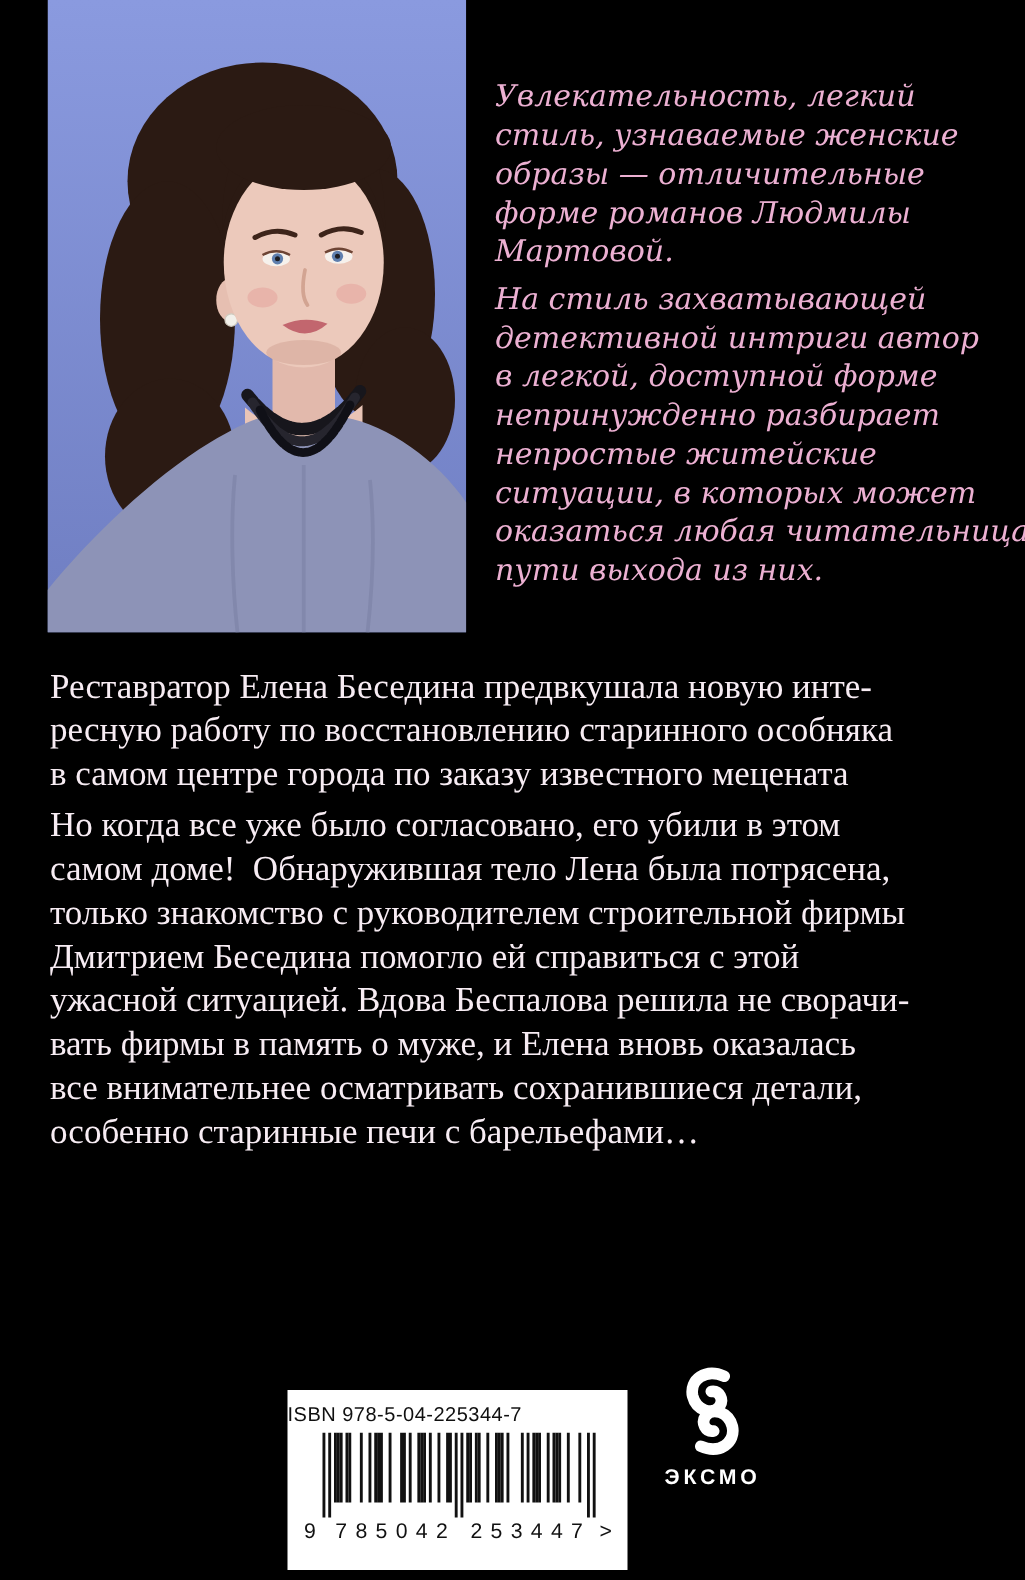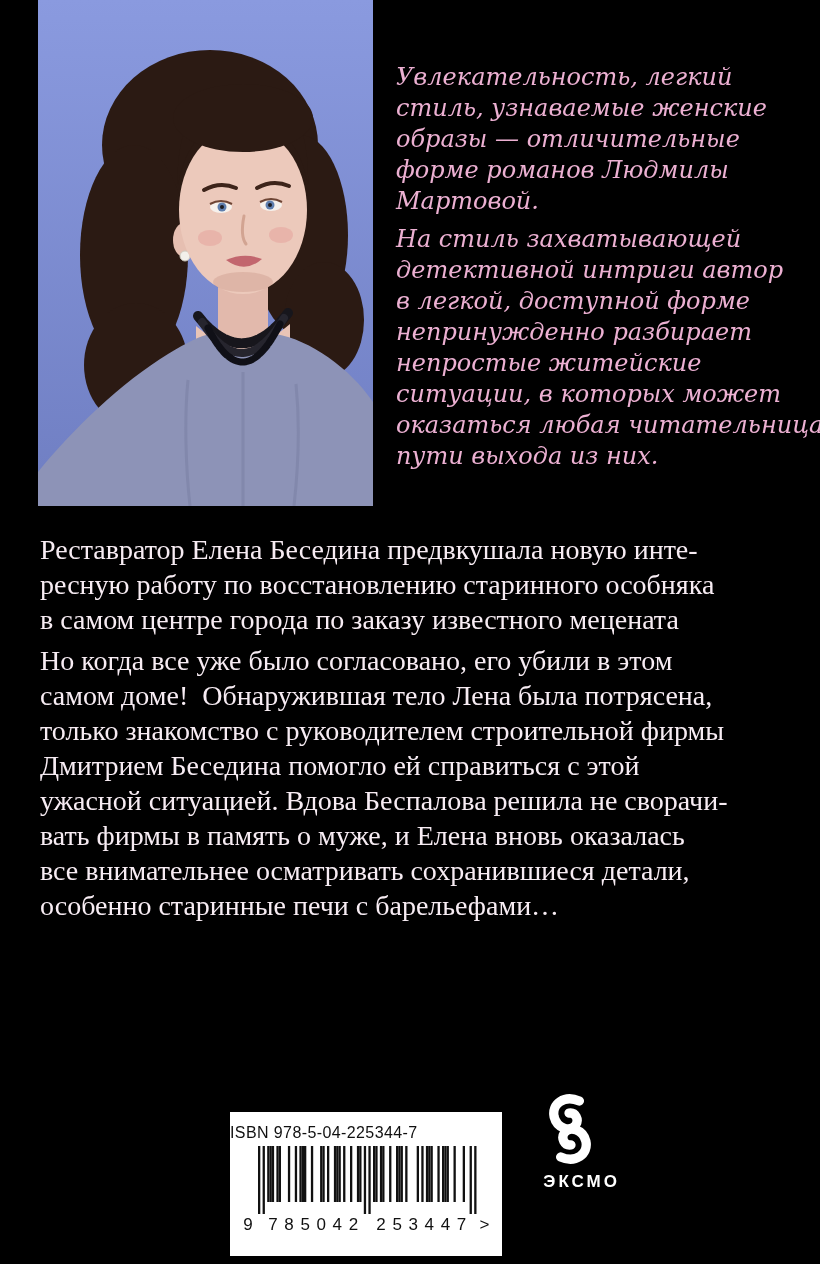--- a/index.html
+++ b/index.html
@@ -14,21 +14,21 @@
   .annotation{position:absolute;left:40px;top:532px;width:758px;
          font-family:"Liberation Serif",serif;
          font-size:28px;line-height:35px;color:#f7ecf3;}
   .annotation .para + .para{margin-top:6px;}
   .line{white-space:pre;}
   .isbn-box{position:absolute;left:230px;top:1066px;width:272px;height:144px;
          background:#ffffff;text-align:left;margin-top:46px;}
   .isbn-label{margin-top:13px;font-size:16px;line-height:1;color:#101010;letter-spacing:.4px;
          font-family:"Liberation Sans",sans-serif;}
   .isbn-box svg{display:block;margin:5px auto 0;}
-  .publisher{position:absolute;left:520px;top:1092px;width:100px;text-align:right;color:#ffffff;}
+  .publisher{position:absolute;left:520px;top:1092px;width:100px;text-align:center;color:#ffffff;}
   .publisher svg{display:block;margin:0 auto;}
   .publisher-name{margin-top:6px;font-size:17px;font-weight:bold;letter-spacing:3px;
          font-family:"Liberation Sans",sans-serif;}
 </style>
 </head>
 <body>
 
 <div class="cover">
 
   <div class="photo">

